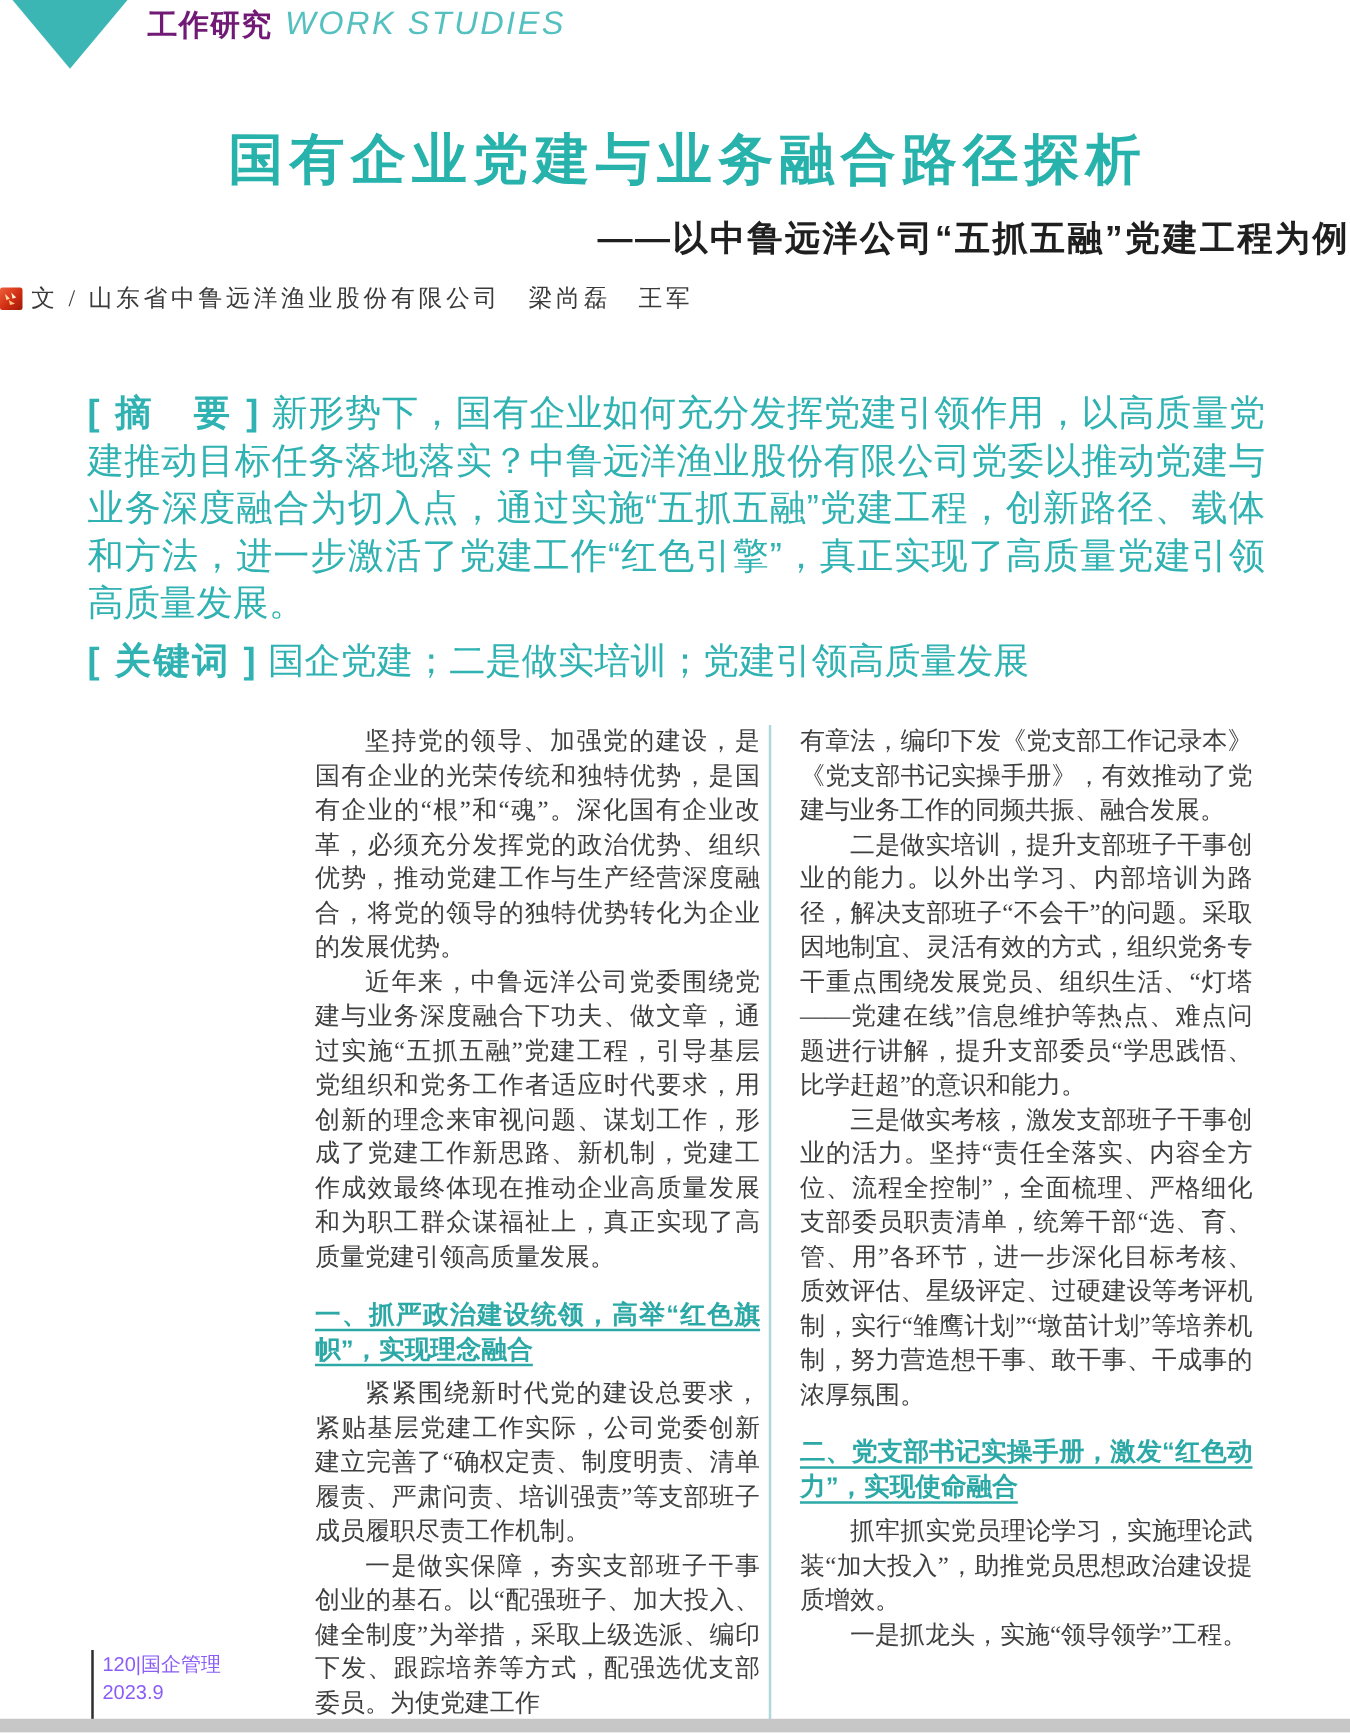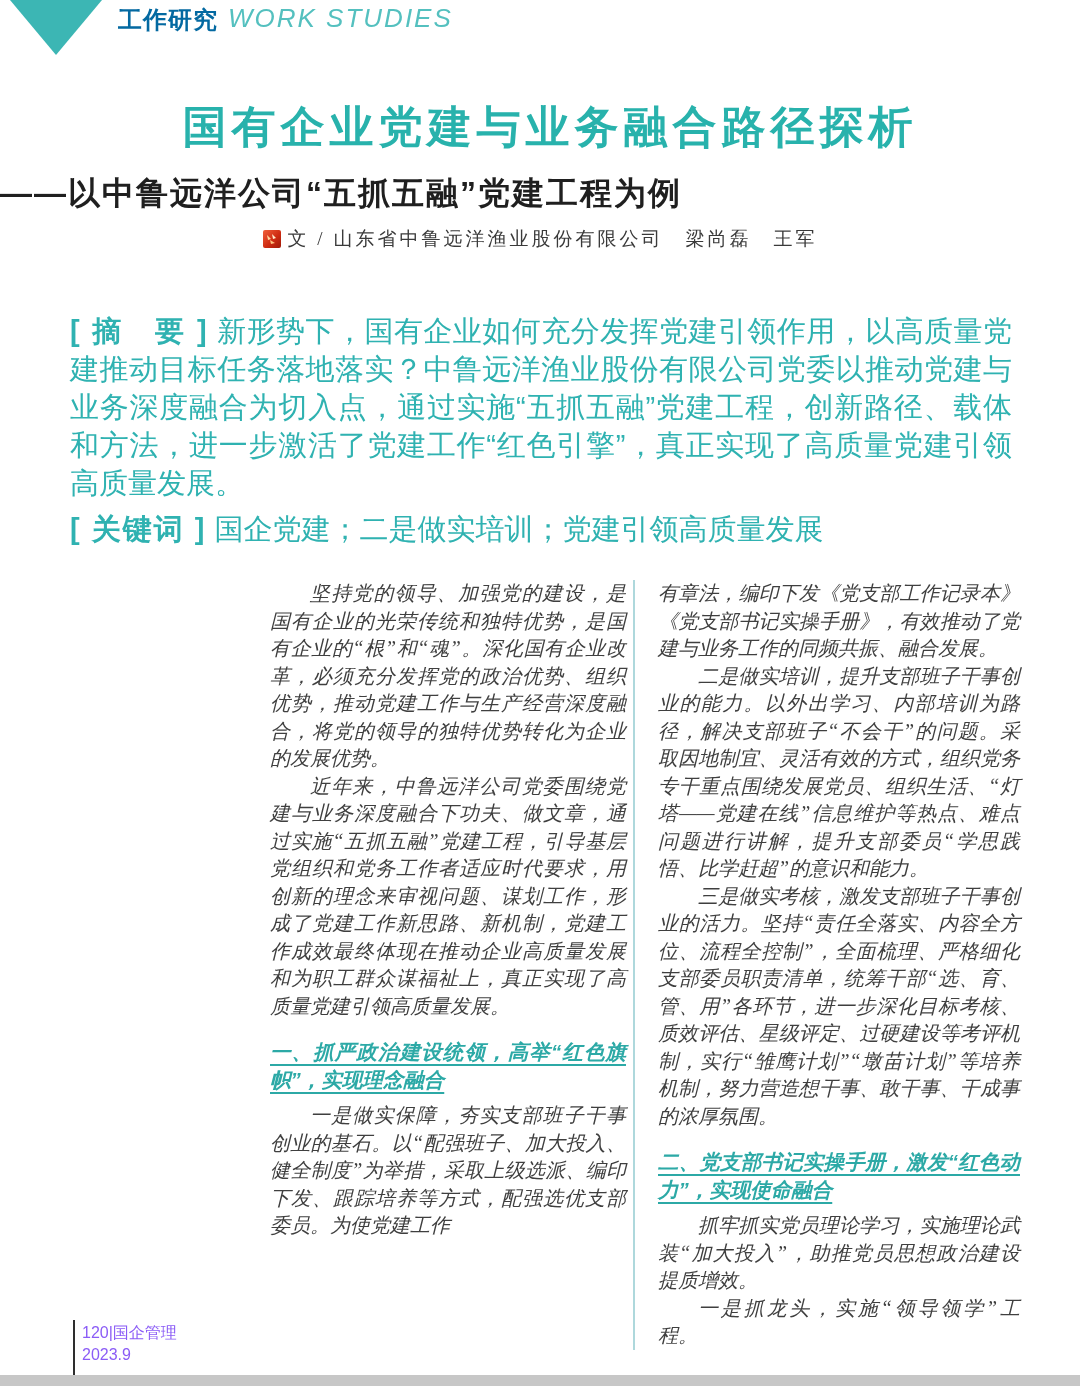--- a/index.html
+++ b/index.html
@@ -15,40 +15,39 @@
   
   .logo-triangle {
     position:absolute; left:10px; top:0;
     width:0; height:0;
     border-left:46px solid transparent;
     border-right:46px solid transparent;
     border-top:55px solid #3cb6b4;
   }
   .header-cn {
     position:absolute; left:118px; top:4px;
-    font-size:24px; font-weight:bold; color:#0369a1; letter-spacing:1px;
+    font-size:24px; font-weight:bold; color:#701a75; letter-spacing:1px;
   }
   .header-en {
     position:absolute; left:228px; top:3px;
     font-size:26px; font-style:italic; color:#54c0bf; letter-spacing:2px;
   }
   
   .title {
     position:absolute; top:98px; left:0; width:100%;
     text-align:center;
     font-size:44px; font-weight:bold; color:#28b2ac; letter-spacing:5px;padding-left:20px;
   }
   .subtitle {
     position:absolute; top:172px; left:0; width:100%;
-    text-align:left;
-    font-size:32px; font-weight:bold; color:#1f1f1f; letter-spacing:2px;
+    text-align:right;
+    font-size:28px; font-weight:bold; color:#1f1f1f; letter-spacing:2px;
   }
   .byline {
     position:absolute; top:226px; left:0; width:100%;
-    text-align:center;
     font-size:19px; color:#3a3a3a; letter-spacing:3px;
     font-family:"Liberation Serif", serif;
   }
   .flag-icon {
     display:inline-block; width:18px; height:18px;
     vertical-align:-3px; margin-right:7px;
     background:linear-gradient(135deg,#f0603a 0%, #cf2c12 55%, #9e1a08 100%);
     border-radius:2px; position:relative;
   }
   .flag-icon svg { position:absolute; left:0; top:0; }
@@ -57,22 +56,22 @@
     position:absolute; left:70px; top:312px; width:942px;
   }
   .abstract-text, .keywords-line {
     font-size:29px; line-height:38px; color:#2fb2b1;
     text-align:justify;
   }
   .keywords-line { margin-top:8px; }
   .tag { font-weight:bold; margin-right:8px; letter-spacing:2px; }
   
   .body-columns {
-    position:absolute; left:270px; top:580px; width:750px;
-    display:flex; align-items:stretch;font-style:italic;
+    position:absolute; left:252px; top:580px; width:750px;
+    display:flex; align-items:stretch;
   }
   .col-left  { width:356px; }
   .col-right { width:362px; }
   .col-divider {
     width:2px; background:#aed8dc;
     margin-left:7px; margin-right:23px;
   }
   .para {
     font-size:20px; line-height:27.5px; color:#3f3f3f;
     text-align:justify; text-indent:2em;
@@ -130,20 +129,21 @@
     <div class="keywords-line">
       <span class="tag">[ 关键词 ]</span><span>国企党建；二是做实培训；党建引领高质量发展</span>
     </div>
   </div>
 
   <div class="body-columns">
     <div class="col-left">
       <p class="para">坚持党的领导、加强党的建设，是国有企业的光荣传统和独特优势，是国有企业的“根”和“魂”。深化国有企业改革，必须充分发挥党的政治优势、组织优势，推动党建工作与生产经营深度融合，将党的领导的独特优势转化为企业的发展优势。</p>
       <p class="para">近年来，中鲁远洋公司党委围绕党建与业务深度融合下功夫、做文章，通过实施“五抓五融”党建工程，引导基层党组织和党务工作者适应时代要求，用创新的理念来审视问题、谋划工作，形成了党建工作新思路、新机制，党建工作成效最终体现在推动企业高质量发展和为职工群众谋福祉上，真正实现了高质量党建引领高质量发展。</p>
       <h3 class="section-heading">一、抓严政治建设统领，高举“红色旗帜”，实现理念融合</h3>
+      <p class="para">紧紧围绕新时代党的建设总要求，紧贴基层党建工作实际，公司党委创新建立完善了“确权定责、制度明责、清单履责、严肃问责、培训强责”等支部班子成员履职尽责工作机制。</p>
       <p class="para">一是做实保障，夯实支部班子干事创业的基石。以“配强班子、加大投入、健全制度”为举措，采取上级选派、编印下发、跟踪培养等方式，配强选优支部委员。为使党建工作</p>
     </div>
     <div class="col-divider"></div>
     <div class="col-right">
       <p class="para para-cont">有章法，编印下发《党支部工作记录本》《党支部书记实操手册》，有效推动了党建与业务工作的同频共振、融合发展。</p>
       <p class="para">二是做实培训，提升支部班子干事创业的能力。以外出学习、内部培训为路径，解决支部班子“不会干”的问题。采取因地制宜、灵活有效的方式，组织党务专干重点围绕发展党员、组织生活、“灯塔——党建在线”信息维护等热点、难点问题进行讲解，提升支部委员“学思践悟、比学赶超”的意识和能力。</p>
       <p class="para">三是做实考核，激发支部班子干事创业的活力。坚持“责任全落实、内容全方位、流程全控制”，全面梳理、严格细化支部委员职责清单，统筹干部“选、育、管、用”各环节，进一步深化目标考核、质效评估、星级评定、过硬建设等考评机制，实行“雏鹰计划”“墩苗计划”等培养机制，努力营造想干事、敢干事、干成事的浓厚氛围。</p>
       <h3 class="section-heading">二、党支部书记实操手册，激发“红色动力”，实现使命融合</h3>
       <p class="para">抓牢抓实党员理论学习，实施理论武装“加大投入”，助推党员思想政治建设提质增效。</p>
       <p class="para">一是抓龙头，实施“领导领学”工程。</p>

